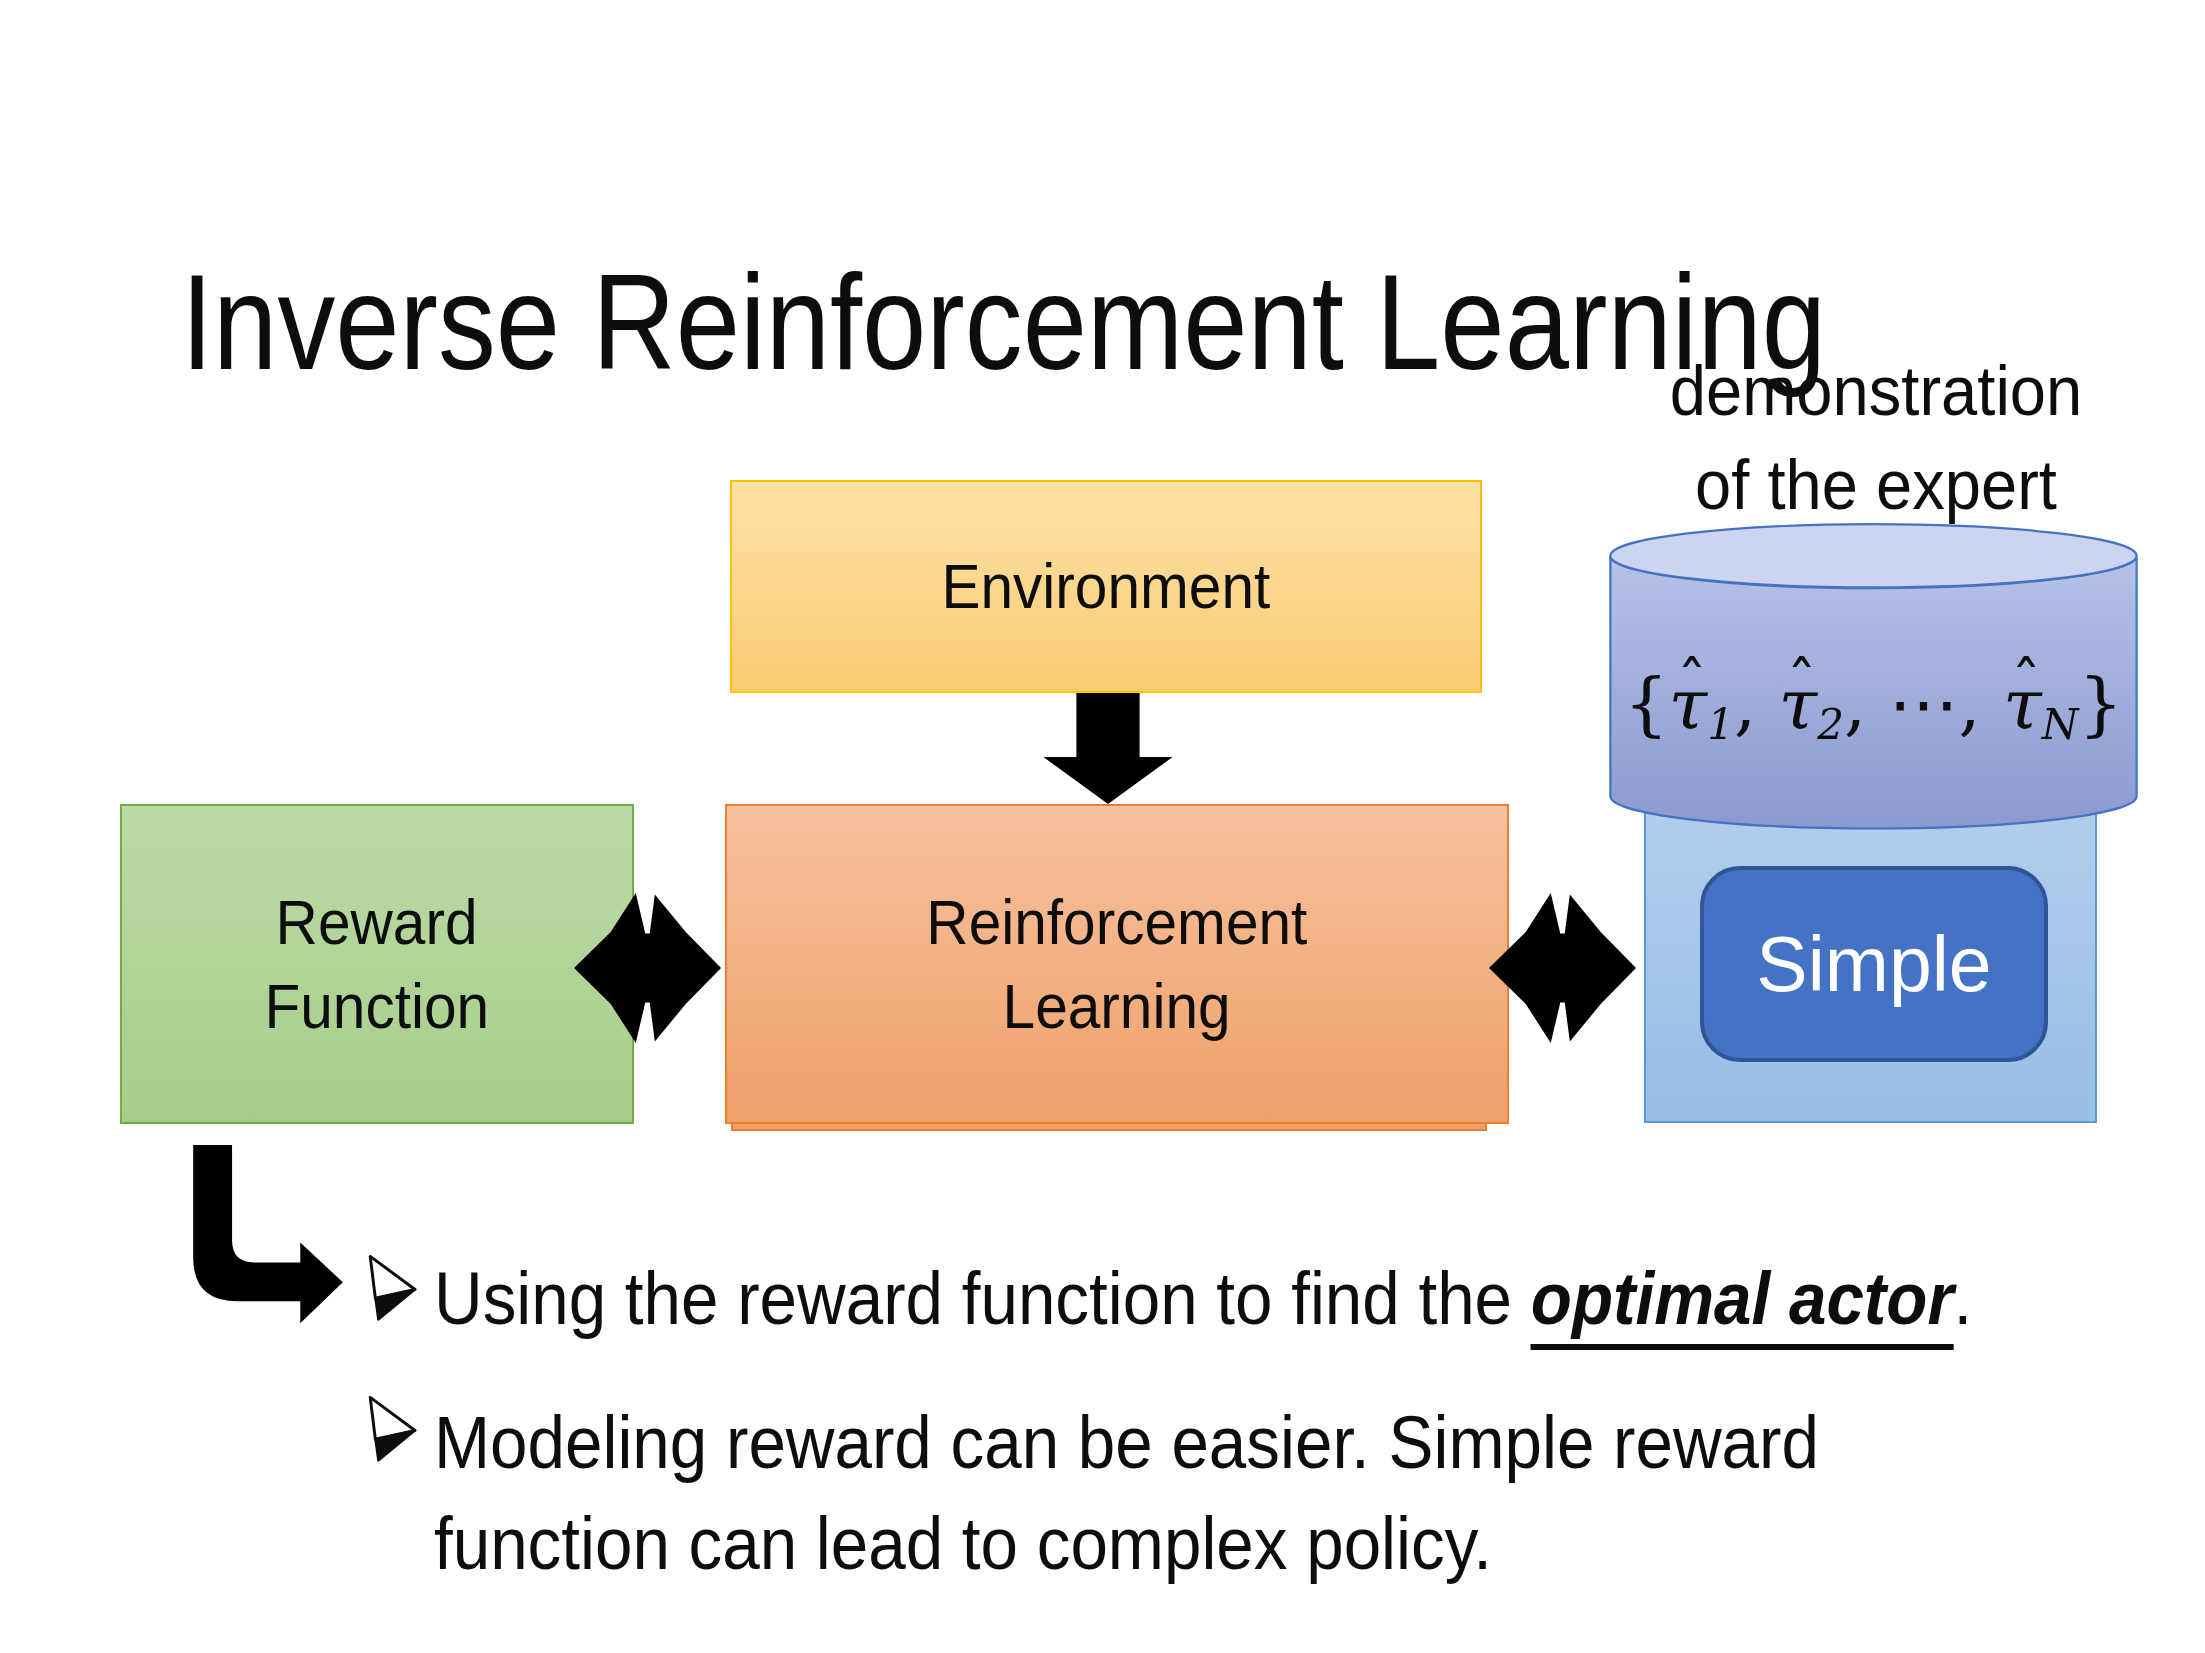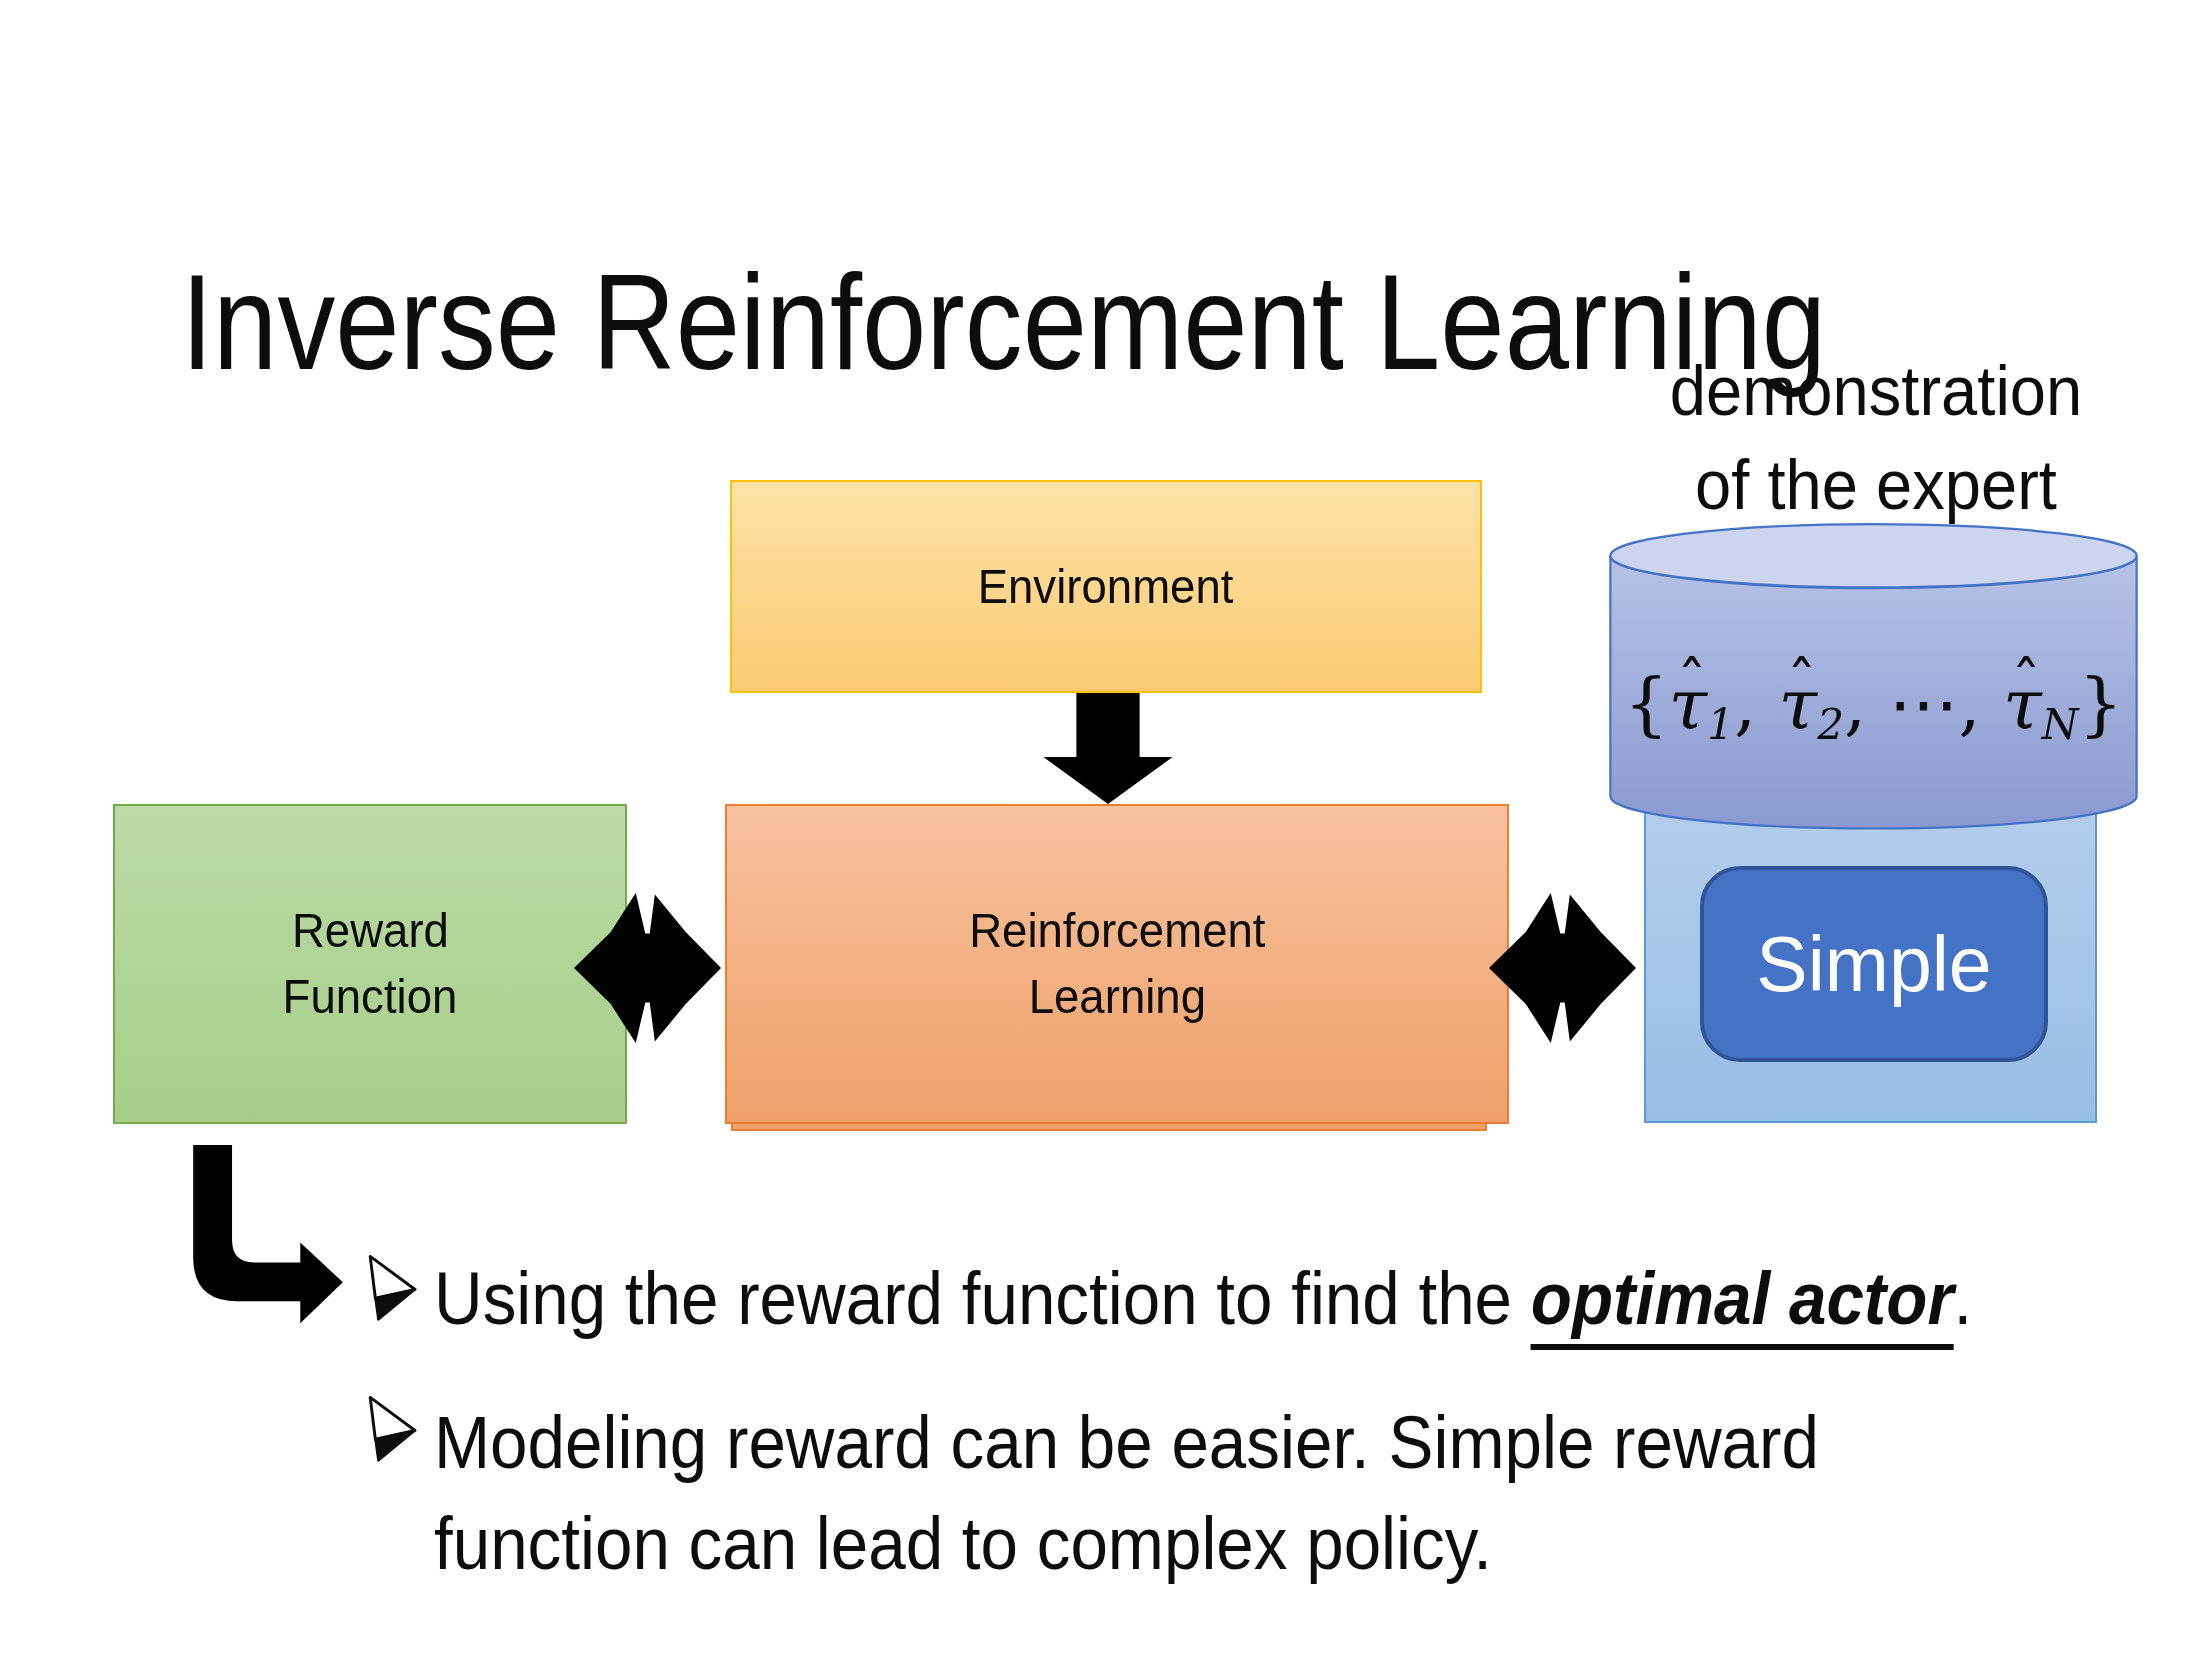--- a/index.html
+++ b/index.html
@@ -12,28 +12,28 @@
   
   .title{left:181px;top:248px;font-size:136px;line-height:1.1;white-space:nowrap;
          transform:scaleX(0.85);transform-origin:left top;}
 
   
   .demo-caption{left:1610px;top:345px;width:532px;text-align:center;
                 font-size:70px;line-height:1.34;}
 
   
   .box{display:flex;flex-direction:column;align-items:center;justify-content:center;
-       font-size:49px;line-height:1.34;text-align:center;box-sizing:border-box;}
+       font-size:63px;line-height:1.34;text-align:center;box-sizing:border-box;}
   .env-box{left:730px;top:480px;width:752px;height:213px;
            background:linear-gradient(180deg,#FDE2A7,#FACB73);border:2.9px solid #FFC000;}
   .rl-shadow{left:731px;top:811px;width:756px;height:320px;
            background:linear-gradient(180deg,#F7C29E,#EFA06A);border:2.9px solid #ED7D31;box-sizing:border-box;}
   .rl-box{left:725px;top:804px;width:784px;height:320px;
            background:linear-gradient(180deg,#F7C29E,#EFA06A);border:2.9px solid #ED7D31;}
-  .reward-box{left:113px;top:804px;width:514px;height:320px;
+  .reward-box{left:120px;top:804px;width:514px;height:320px;
            background:linear-gradient(180deg,#BCDAA6,#A6CE8A);border:2.2px solid #70AD47;text-align:center;}
   .expert-container{left:1644px;top:812px;width:453px;height:311px;
            background:linear-gradient(180deg,#B2CDEC,#97BEE4);border:2.2px solid #5B9BD5;box-sizing:border-box;}
   .expert-btn{left:1700px;top:866px;width:348px;height:196px;border-radius:40px;
            background:#4472C4;border:4.4px solid #2F5597;display:flex;align-items:center;justify-content:center;
            font-size:77px;color:#ffffff;box-sizing:border-box;}
 
   
   .cyl{left:1608px;top:522px;}
   .formula{left:1608px;top:656px;width:531px;height:96px;line-height:96px;

